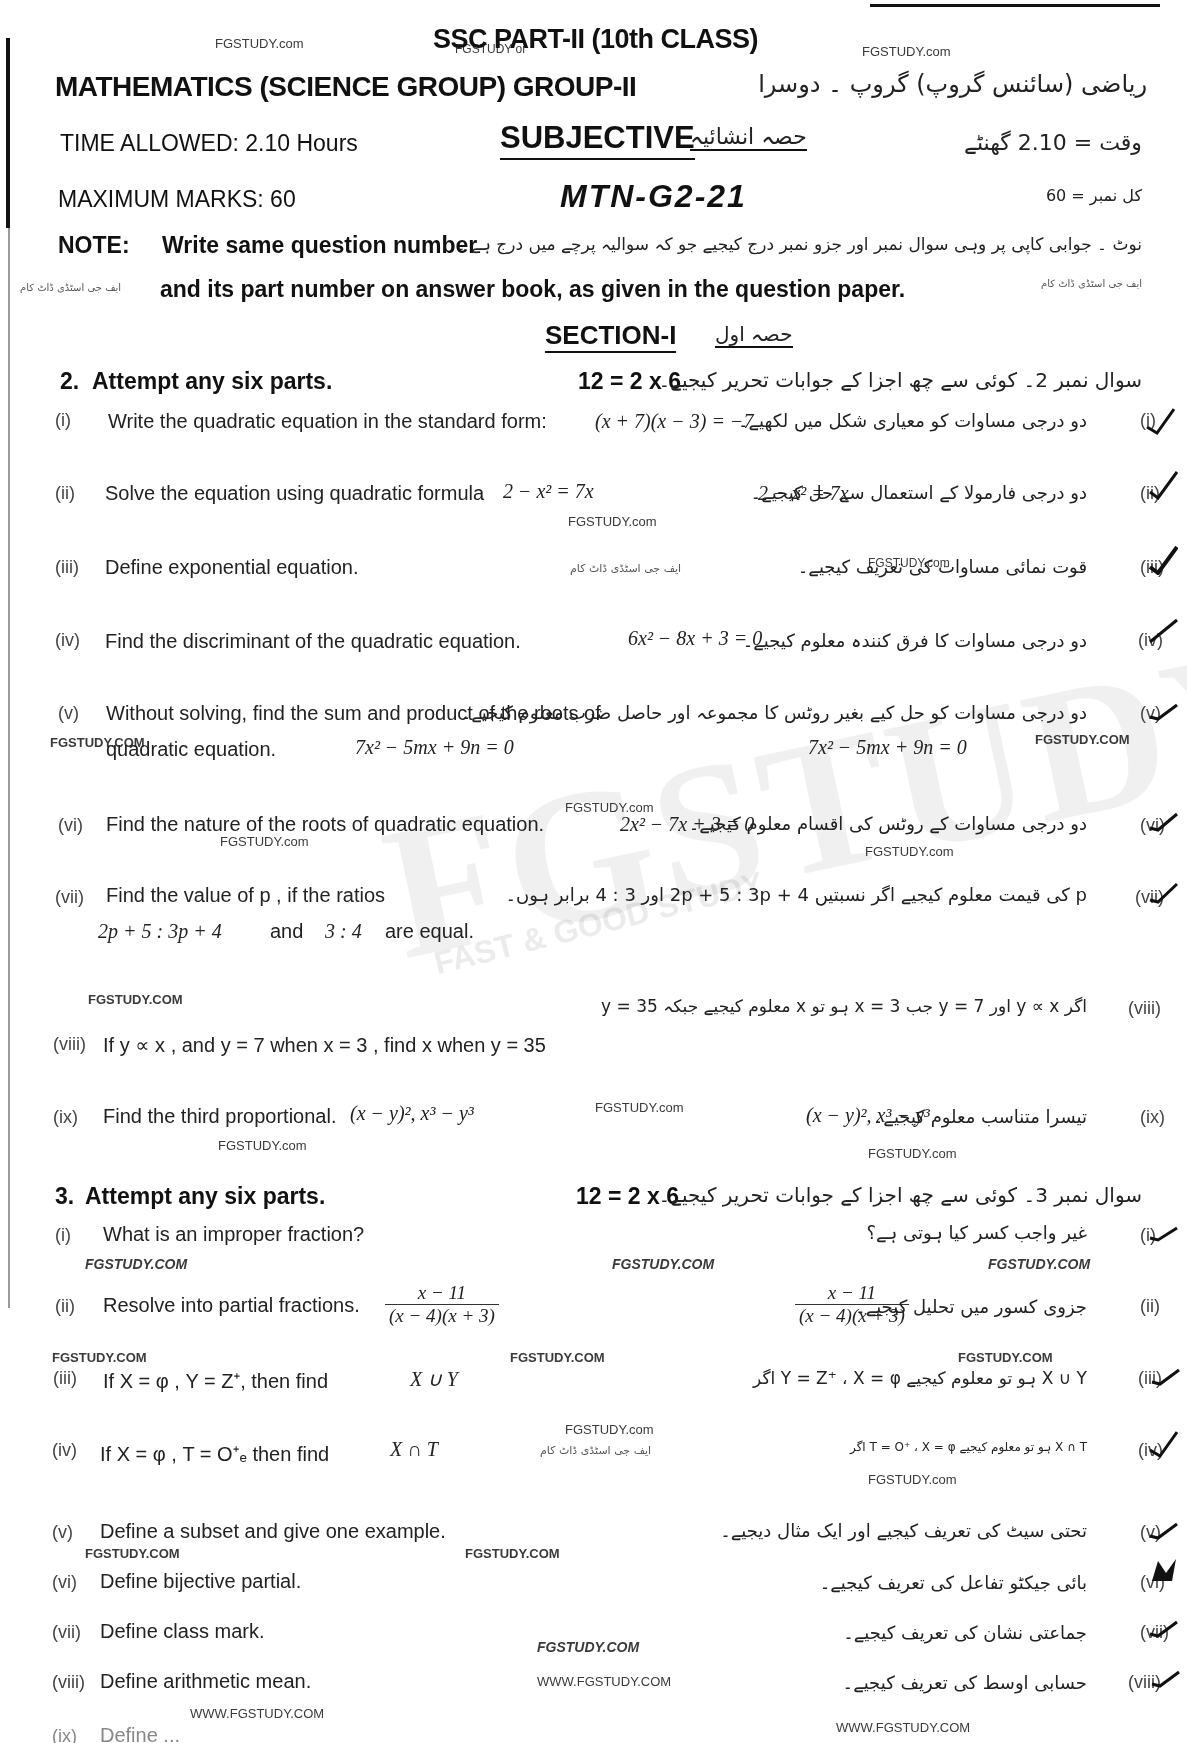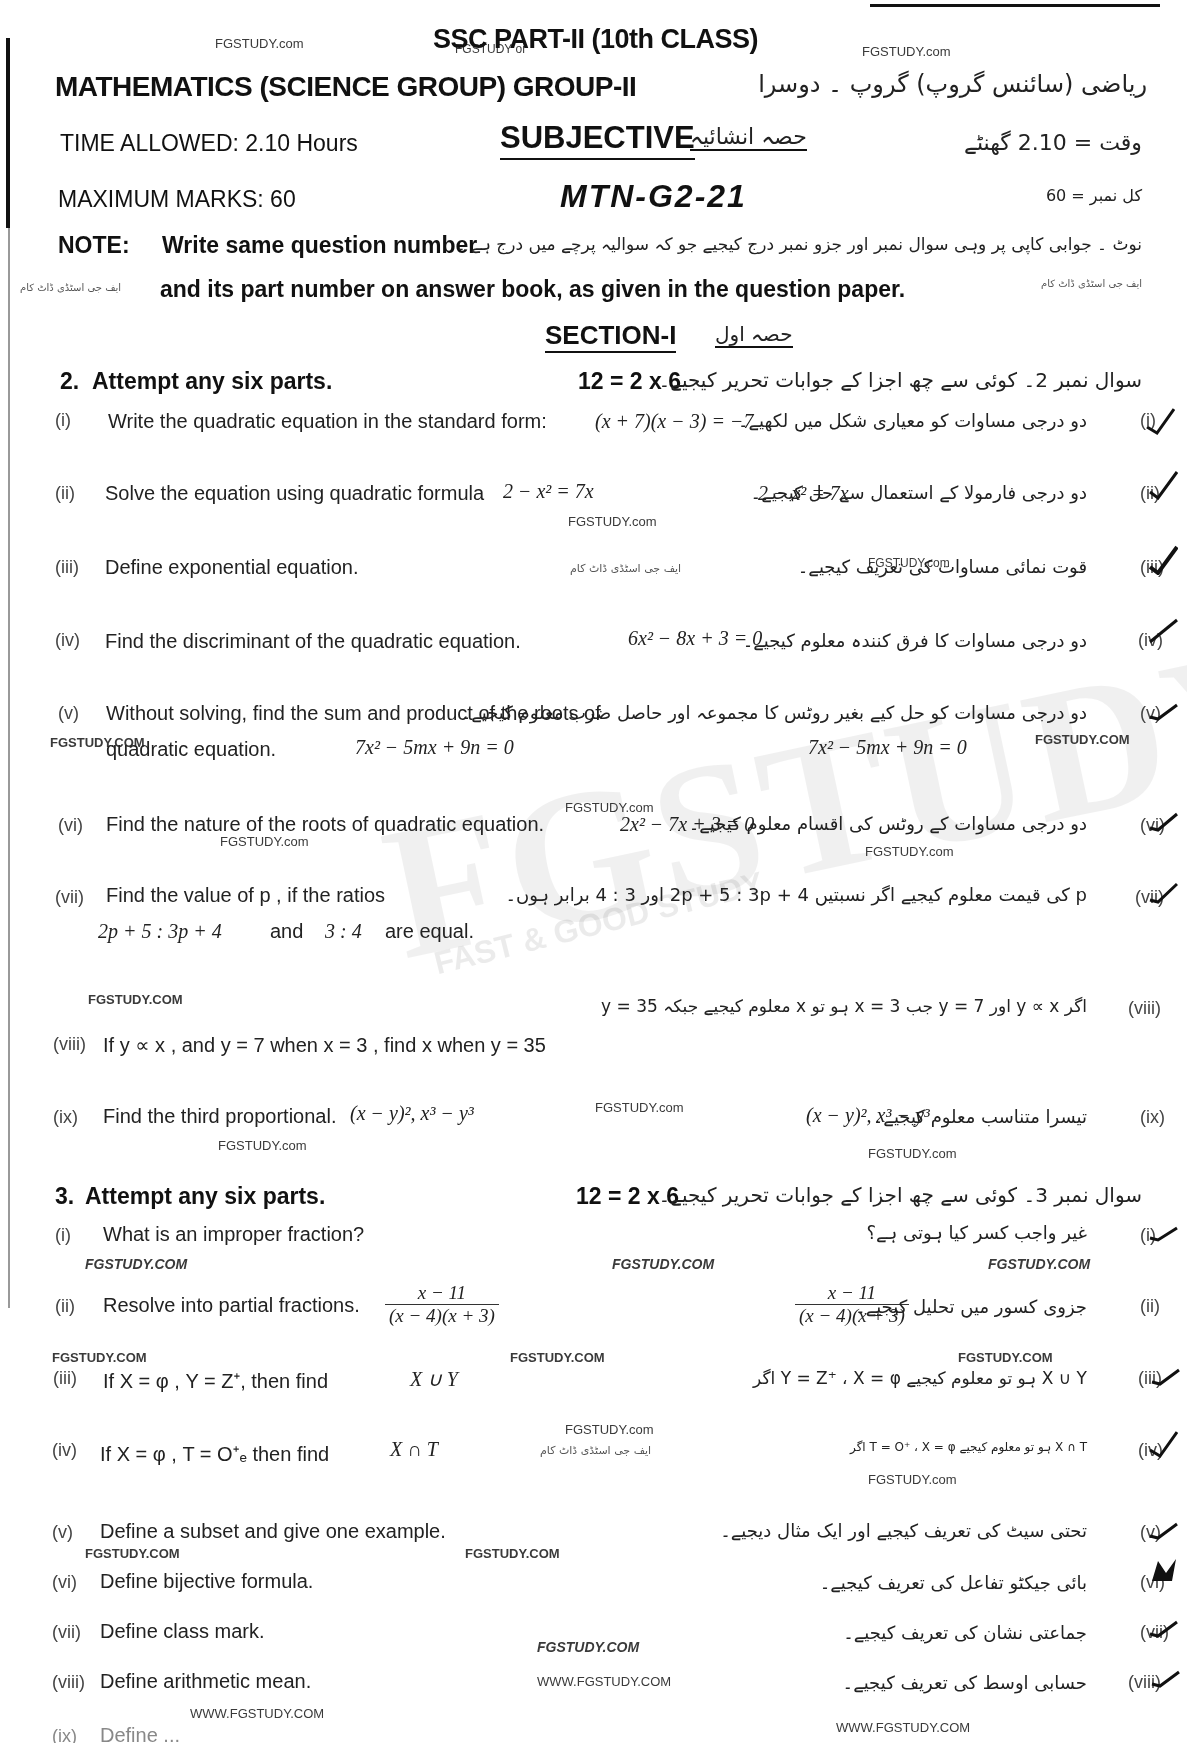--- a/index.html
+++ b/index.html
@@ -185,21 +185,21 @@
   <div class="abs qnum" style="left:1138px;top:1440px;">(iv)</div>
 
   <div class="abs qnum" style="left:52px;top:1522px;">(v)</div>
   <div class="abs q" style="left:100px;top:1520px;">Define a subset and give one example.</div>
   <div class="wm bold" style="left:85px;top:1546px;">FGSTUDY.COM</div>
   <div class="wm bold" style="left:465px;top:1546px;">FGSTUDY.COM</div>
   <div class="abs urdu" style="right:100px;top:1520px;">تحتی سیٹ کی تعریف کیجیے اور ایک مثال دیجیے۔</div>
   <div class="abs qnum" style="left:1140px;top:1522px;">(v)</div>
 
   <div class="abs qnum" style="left:52px;top:1572px;">(vi)</div>
-  <div class="abs q" style="left:100px;top:1570px;">Define bijective formula.</div>
+  <div class="abs q" style="left:100px;top:1570px;">Define bijective partial.</div>
   <div class="abs urdu" style="right:100px;top:1572px;">بائی جیکٹو تفاعل کی تعریف کیجیے۔</div>
   <div class="abs qnum" style="left:1140px;top:1572px;">(vi)</div>
 
   <div class="abs qnum" style="left:52px;top:1622px;">(vii)</div>
   <div class="abs q" style="left:100px;top:1620px;">Define class mark.</div>
   <div class="wm italic" style="left:537px;top:1639px;">FGSTUDY.COM</div>
   <div class="abs urdu" style="right:100px;top:1622px;">جماعتی نشان کی تعریف کیجیے۔</div>
   <div class="abs qnum" style="left:1140px;top:1622px;">(vii)</div>
 
   <div class="abs qnum" style="left:52px;top:1672px;">(viii)</div>

